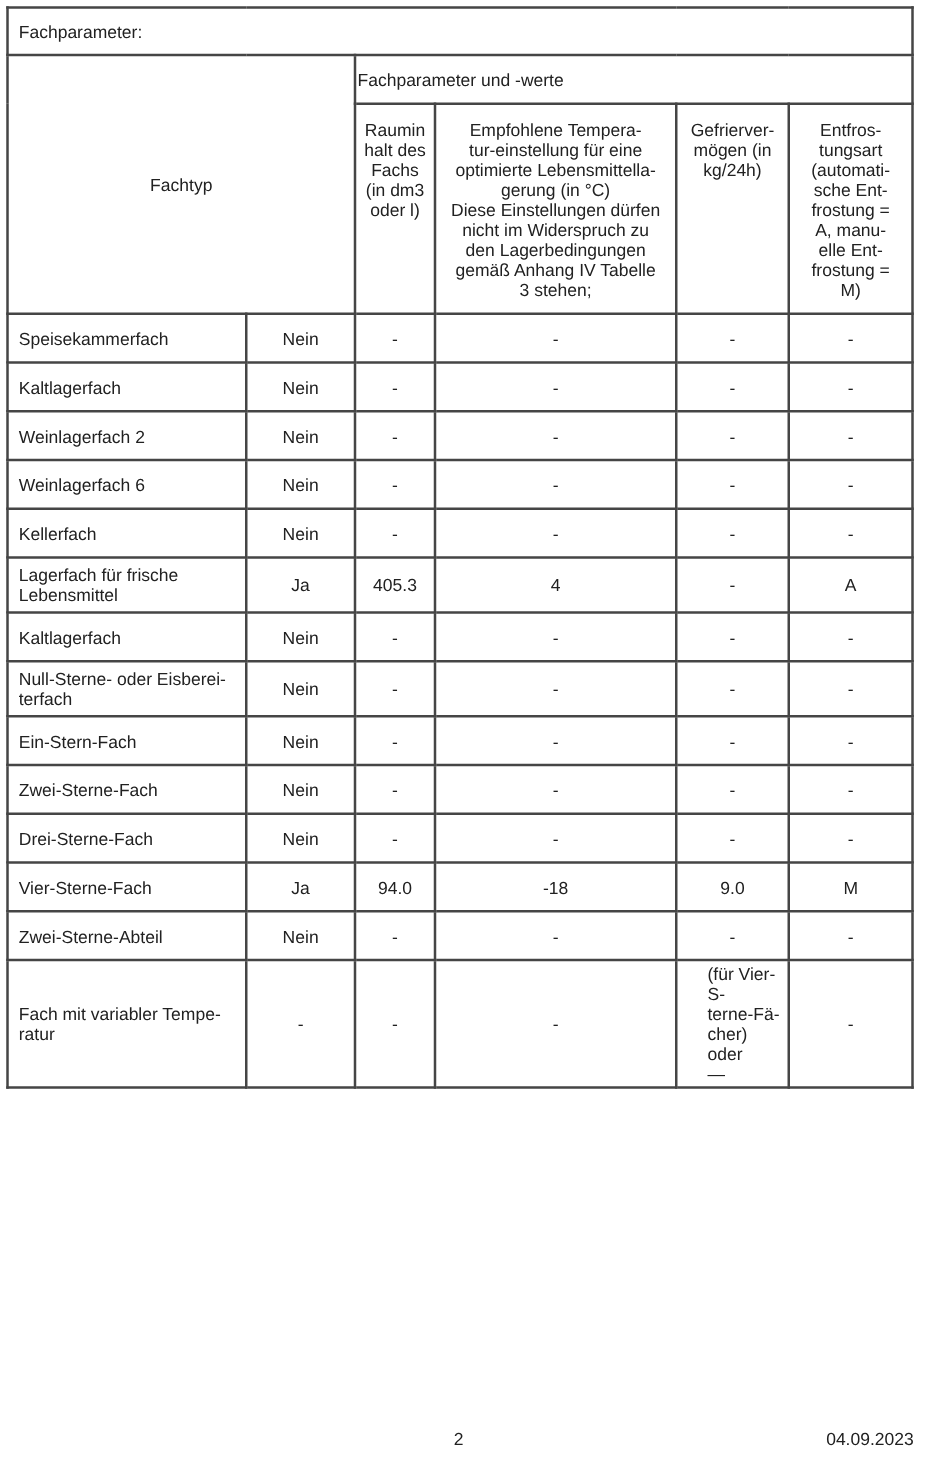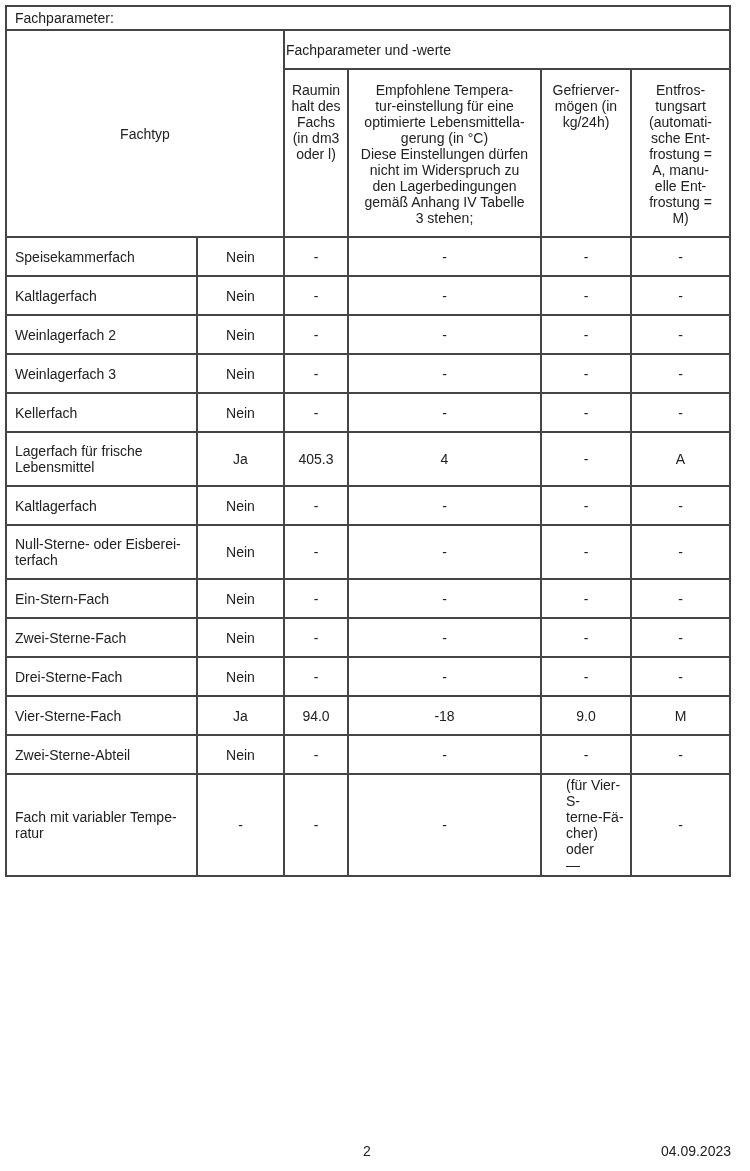--- a/index.html
+++ b/index.html
@@ -9,25 +9,25 @@
   }
   table.fach{
     position:absolute;left:5px;top:5px;width:724px;
     border-collapse:collapse;table-layout:fixed;
   }
   table.fach td, table.fach th{
     border:2px solid #454545;
     font-size:14px;line-height:16px;font-weight:normal;
     white-space:pre-line;overflow:hidden;
   }
-  tr.r-title{height:24px;}
+  tr.r-title{height:38px;}
   tr.r-group{height:39px;}
   tr.r-heads{height:168px;}
   tr.r-std{height:39px;}
-  tr.r-tall{height:54px;}
+  tr.r-tall{height:44px;}
   tr.r-xl{height:88px;}
   .c-title{font-weight:bold;text-align:left;vertical-align:middle;padding:2px 6px 2px 8px;}
   .c-corner{text-align:center;vertical-align:middle;}
   .c-group{text-align:left;vertical-align:middle;}
   .c-head{text-align:center;vertical-align:top;padding-top:12px;}
   .c-name{text-align:left;vertical-align:middle;padding:2px 6px 2px 8px;margin-left:28px;}
   .c-val{text-align:center;vertical-align:middle;padding:2px;}
   .c-note{text-align:left;vertical-align:middle;padding:2px 2px 2px 24px;}
   .footer{position:absolute;left:5px;top:1143px;width:724px;height:20px;font-size:14px;}
   .footer .page-num{position:absolute;left:0;top:0;width:100%;text-align:center;}
@@ -100,21 +100,21 @@
     </tr>
     <tr class="r-std">
       <td class="c-name">Weinlagerfach 2</td>
       <td class="c-val">Nein</td>
       <td class="c-val">-</td>
       <td class="c-val">-</td>
       <td class="c-val">-</td>
       <td class="c-val">-</td>
     </tr>
     <tr class="r-std">
-      <td class="c-name">Weinlagerfach 3</td>
+      <td class="c-name">Weinlagerfach 6</td>
       <td class="c-val">Nein</td>
       <td class="c-val">-</td>
       <td class="c-val">-</td>
       <td class="c-val">-</td>
       <td class="c-val">-</td>
     </tr>
     <tr class="r-std">
       <td class="c-name">Kellerfach</td>
       <td class="c-val">Nein</td>
       <td class="c-val">-</td>

